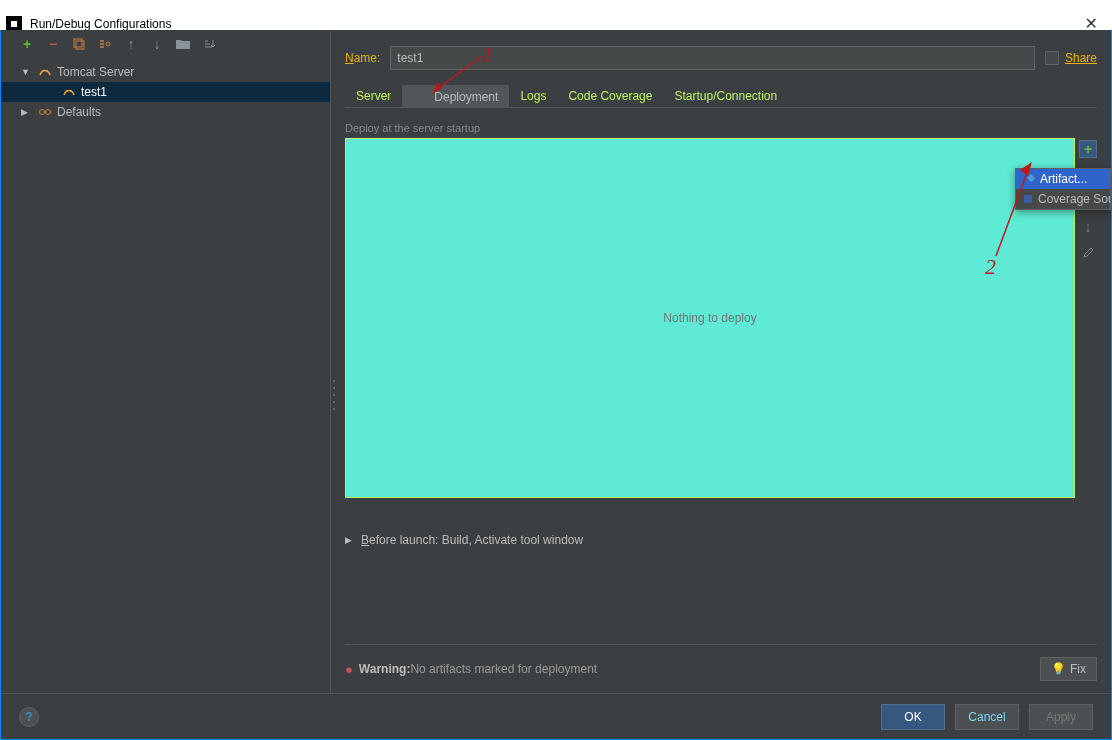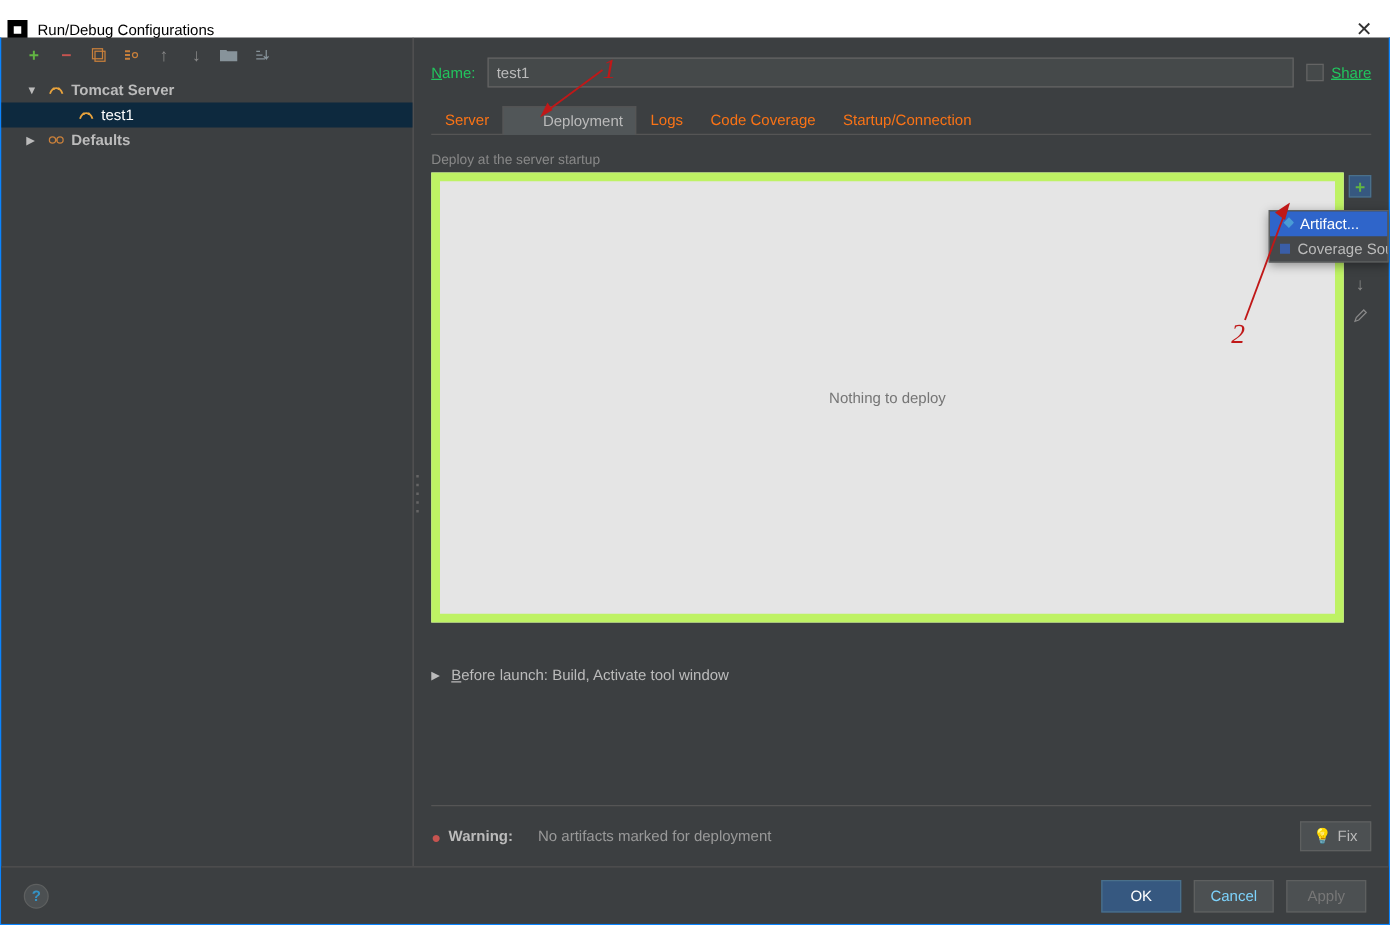--- a/index.html
+++ b/index.html
@@ -23,52 +23,52 @@
   .plus { color: #62b543; font-weight: bold; }
   .minus { color: #c75450; font-weight: bold; }
   .grey { color: #888; }
 
   .tree { flex: 1; padding-top: 4px; font-size: 12px; }
   .tree-row { display: flex; align-items: center; height: 20px; padding-left: 20px; cursor: pointer; }
   .tree-row .arrow { width: 12px; color: #bbb; font-size: 9px; }
   .tree-row .icon { width: 16px; height: 16px; margin: 0 4px; display: inline-flex; align-items: center; justify-content: center; }
   .tree-row.selected { background: #0d293e; color: #fff; }
   .tree-row.child { padding-left: 56px; }
-  .bold { font-weight: bold; }
+  .bold { font-weight: normal; }
 
   
   .right-panel { flex: 1; display: flex; flex-direction: column; padding: 0 14px 0 14px; position: relative; }
   .field-row { display: flex; align-items: center; height: 32px; margin-top: 12px; gap: 10px; }
-  .field-row label { font-size: 12px; color: #22c55e; }
+  .field-row label { font-size: 12px; color: #eab308; }
   .field-row label u { text-decoration: underline; }
   .text-input { flex: 1; background: #45494a; border: 1px solid #646464; color: #bbb; font-size: 12px; height: 24px; padding: 0 6px; }
   .share { display: flex; align-items: center; gap: 6px; font-size: 12px; color: #bbb; text-decoration: underline; }
   .share-check { width: 14px; height: 14px; background: #45494a; border: 1px solid #646464; }
 
   
   .tabs { display: flex; align-items: flex-end; height: 26px; margin-top: 8px; font-size: 12px; border-bottom: 1px solid #555;}
-  .tab { padding: 4px 10px; color: #f97316; cursor: pointer; border: 1px solid transparent; border-bottom: none; }
+  .tab { padding: 4px 10px; color: #bef264; cursor: pointer; border: 1px solid transparent; border-bottom: none; }
   .tab.active { background: #515658; color: #bbb; border-color: #555; position: relative; top: 1px; padding-left: 31px; }
 
   
   .section-label { font-size: 11px; color: #888; margin-top: 14px; margin-bottom: 4px; }
   .deploy-area { display: flex; height: 360px; }
-  .deploy-box { flex: 1; background: #e5e5e5; border: 7px solid #bef264; display: flex; align-items: center; justify-content: center; color: #757575; font-size: 12px; }
+  .deploy-box { flex: 1; background: #5eead4; border: 1px solid #bef264; display: flex; align-items: center; justify-content: center; color: #757575; font-size: 12px; }
   .deploy-tools { width: 22px; display: flex; flex-direction: column; align-items: center; gap: 8px; padding-top: 2px; padding-left: 4px;}
   .deploy-tools .tbtn { width: 18px; height: 18px; }
   .add-active { background: #365880; border: 1px solid #4a708b; }
 
   
   .before-row { display: flex; align-items: center; height: 24px; margin-top: 30px; font-size: 12px; color: #bbb; }
   .before-row .arrow { width: 12px; font-size: 9px; color: #bbb; margin-right: 4px; }
 
   
   .warning-bar { border-top: 1px solid #555; margin-top: auto; padding: 12px 0; display: flex; align-items: center; font-size: 12px; color: #999; }
   .warning-bar .wicon { color: #c75450; margin-right: 6px; font-size: 13px; }
-  .warning-bar .wlabel { color: #bbb; font-weight: bold; margin-right: 20px; }
+  .warning-bar .wlabel { color: #bbb; font-weight: bold; margin-right: 0; }
   .fix-btn { margin-left: auto; background: #4c5052; border: 1px solid #5e6060; color: #bbb; height: 24px; padding: 0 10px; font-size: 12px; cursor: pointer; display: flex; align-items: center; gap: 4px; }
   .fix-btn .bulb { color: #f2c94c; }
 
   
   .bottom-bar { height: 46px; border-top: 1px solid #515151; display: flex; align-items: center; padding: 0 18px; background: #3c3f41; }
   .help-icon { width: 20px; height: 20px; border-radius: 10px; background: #4c5052; color: #3592c4; display: flex; align-items: center; justify-content: center; font-size: 12px; font-weight: bold; border: 1px solid #5e6060; }
   .btns { margin-left: auto; display: flex; gap: 10px; justify-content: space-between; }
   .btn { height: 26px; min-width: 64px; padding: 0 12px; background: #4c5052; border: 1px solid #5e6060; color: #7dd3fc; font-size: 12px; cursor: pointer; }
   .btn.primary { background: #365880; border-color: #4a708b; color: #fff; }
   .btn.disabled { color: #777; cursor: default; }

